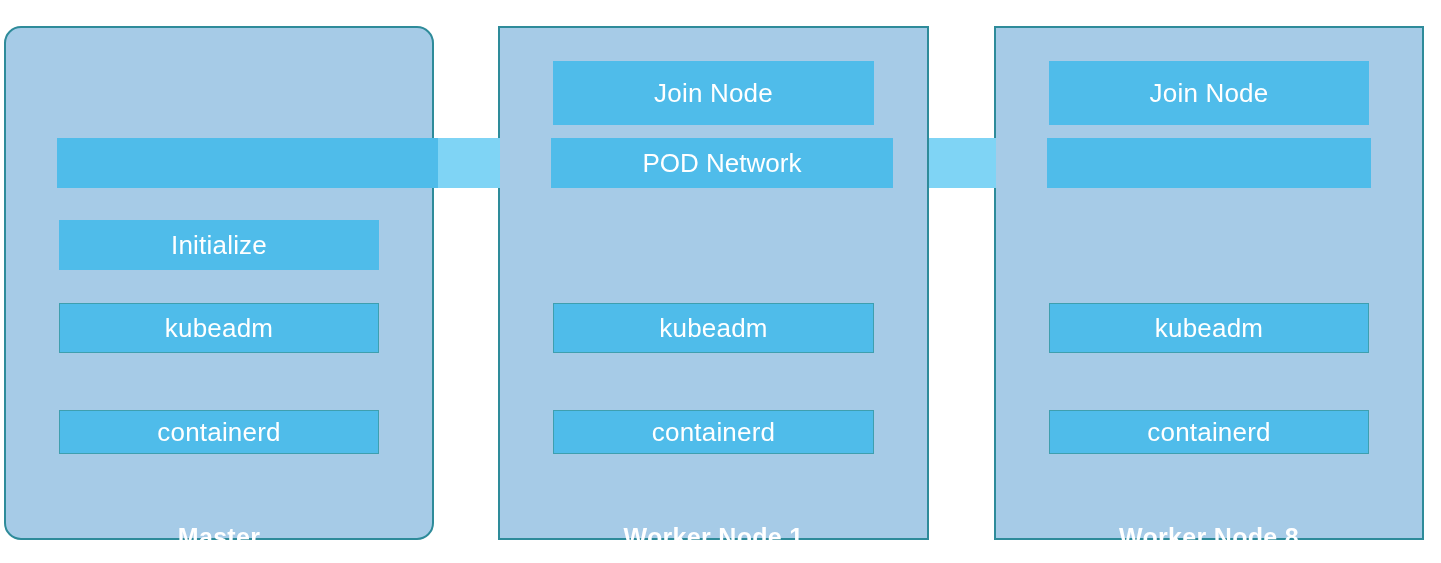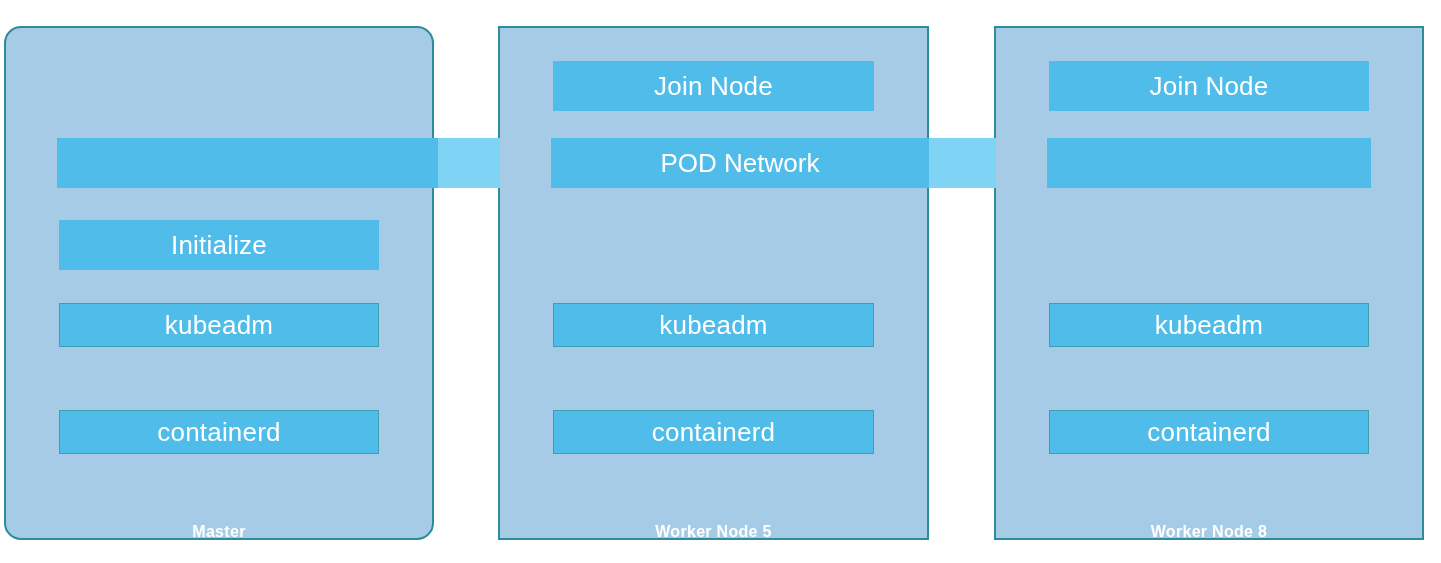--- a/index.html
+++ b/index.html
@@ -50,23 +50,23 @@
     white-space: nowrap;
   }
   .svc-box.bordered {
     border: 1px solid #3E9FAF;
   }
   .svc-box.borderless {
     border: none;
   }
 
   
-  .row-join       { top: 33px;  height: 50px; }
+  .row-join       { top: 33px;  height: 64px; }
   .row-initialize { top: 192px; height: 50px; }
-  .row-kubeadm    { top: 275px; height: 44px; }
+  .row-kubeadm    { top: 275px; height: 50px; }
   .row-containerd { top: 382px; height: 44px; }
 
   
   #panel-master .svc-box   { left: 53px; right: 53px; }
   #panel-worker-1 .svc-box { left: 53px; right: 53px; }
   #panel-worker-2 .svc-box { left: 53px; right: 53px; }
 
   
   
   .pod-band-seg {
@@ -76,21 +76,21 @@
     background: #4FBCEA;
     display: flex;
     align-items: center;
     justify-content: center;
     color: #FFFFFF;
     font-size: 26px;
     white-space: nowrap;
     z-index: 5;
   }
   #pod-seg-master   { left: 57px;  width: 381px; }
-  #pod-seg-worker-1 { left: 551px; width: 378px; }
+  #pod-seg-worker-1 { left: 551px; width: 342px; }
   #pod-seg-worker-2 { left: 1047px; width: 324px; }
 
   
   .pod-connector {
     position: absolute;
     top: 138px;
     height: 50px;
     background: #7FD4F5;
     z-index: 4;
   }
@@ -98,21 +98,21 @@
   #pod-connector-right { left: 929px; width: 67px; }
 
   
   .panel-caption {
     position: absolute;
     left: 0;
     right: 0;
     top: 495px;
     text-align: center;
     color: #FFFFFF;
-    font-size: 16px;
+    font-size: 25px;
     font-weight: bold;
     letter-spacing: 0.3px;
     white-space: nowrap;
   }
 </style>
 </head>
 <body>
 
 <div id="diagram">
 
@@ -120,21 +120,21 @@
     <div class="svc-box borderless row-initialize">Initialize</div>
     <div class="svc-box bordered row-kubeadm">kubeadm</div>
     <div class="svc-box bordered row-containerd">containerd</div>
     <div class="panel-caption">Master</div>
   </div>
 
   <div class="node-panel" id="panel-worker-1">
     <div class="svc-box borderless row-join">Join Node</div>
     <div class="svc-box bordered row-kubeadm">kubeadm</div>
     <div class="svc-box bordered row-containerd">containerd</div>
-    <div class="panel-caption">Worker Node 5</div>
+    <div class="panel-caption">Worker Node 1</div>
   </div>
 
   <div class="node-panel" id="panel-worker-2">
     <div class="svc-box borderless row-join">Join Node</div>
     <div class="svc-box bordered row-kubeadm">kubeadm</div>
     <div class="svc-box bordered row-containerd">containerd</div>
     <div class="panel-caption">Worker Node 8</div>
   </div>
 
   <div class="pod-connector" id="pod-connector-left"></div>

